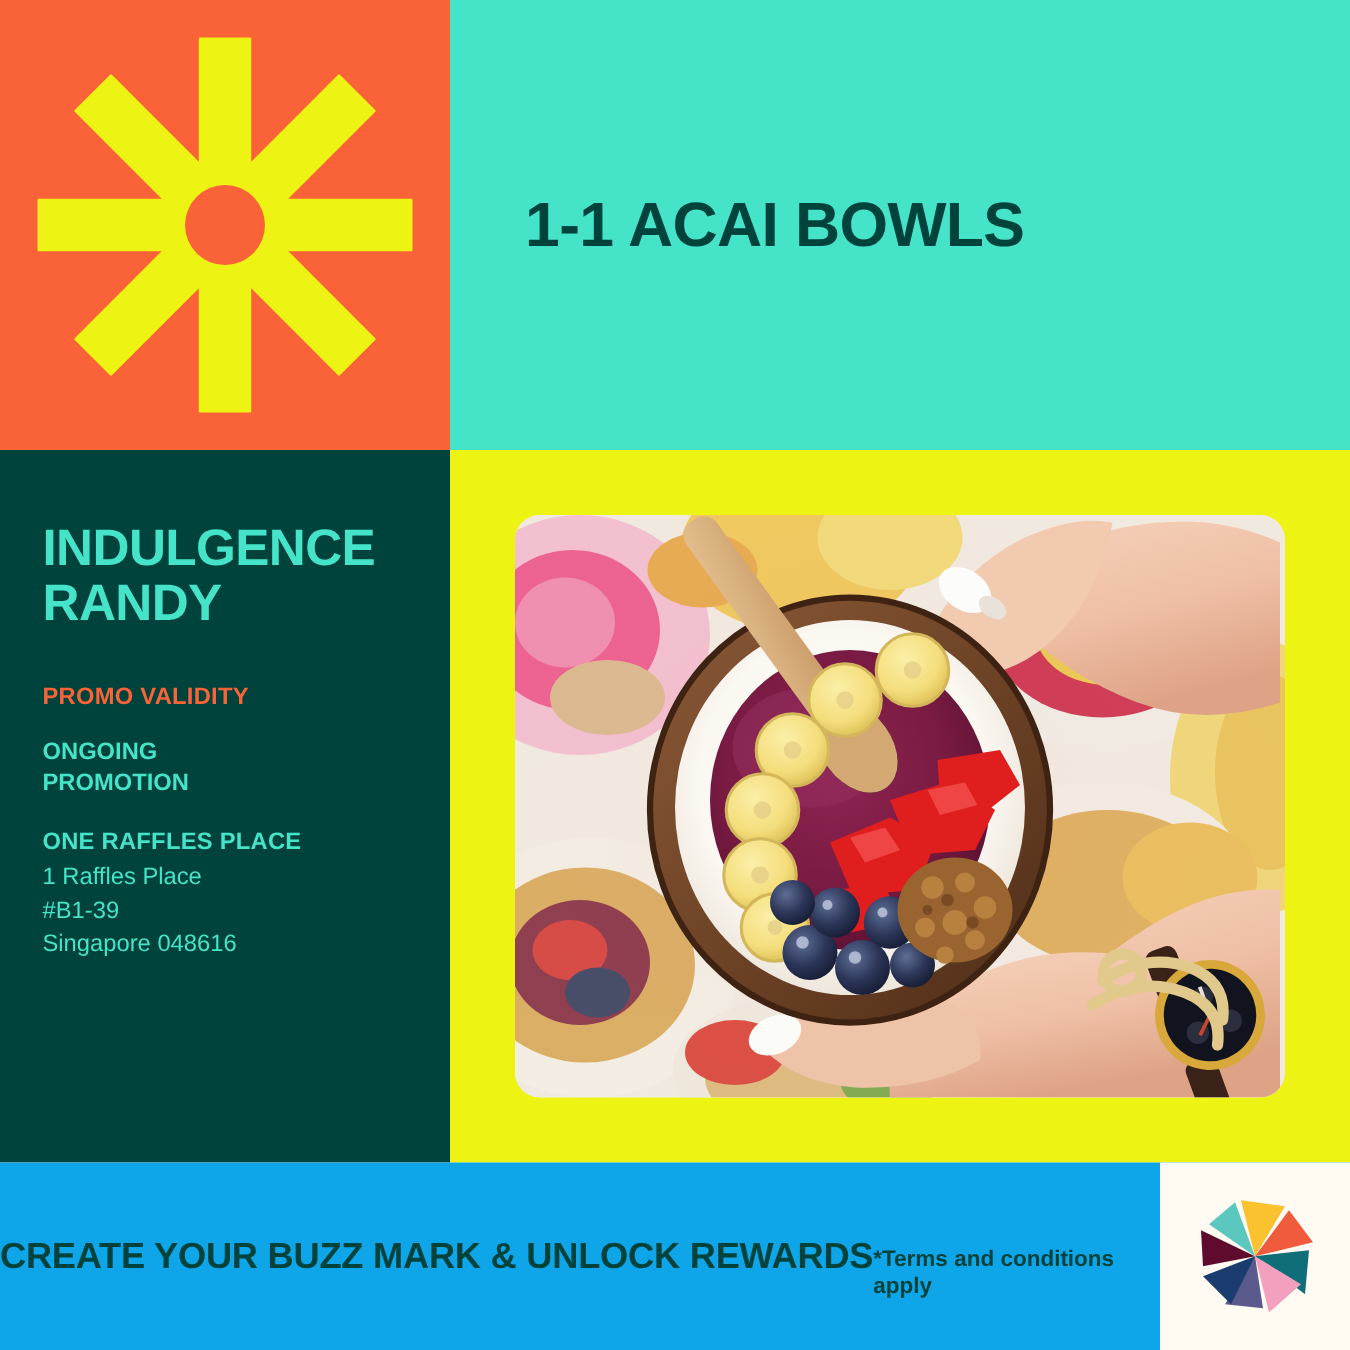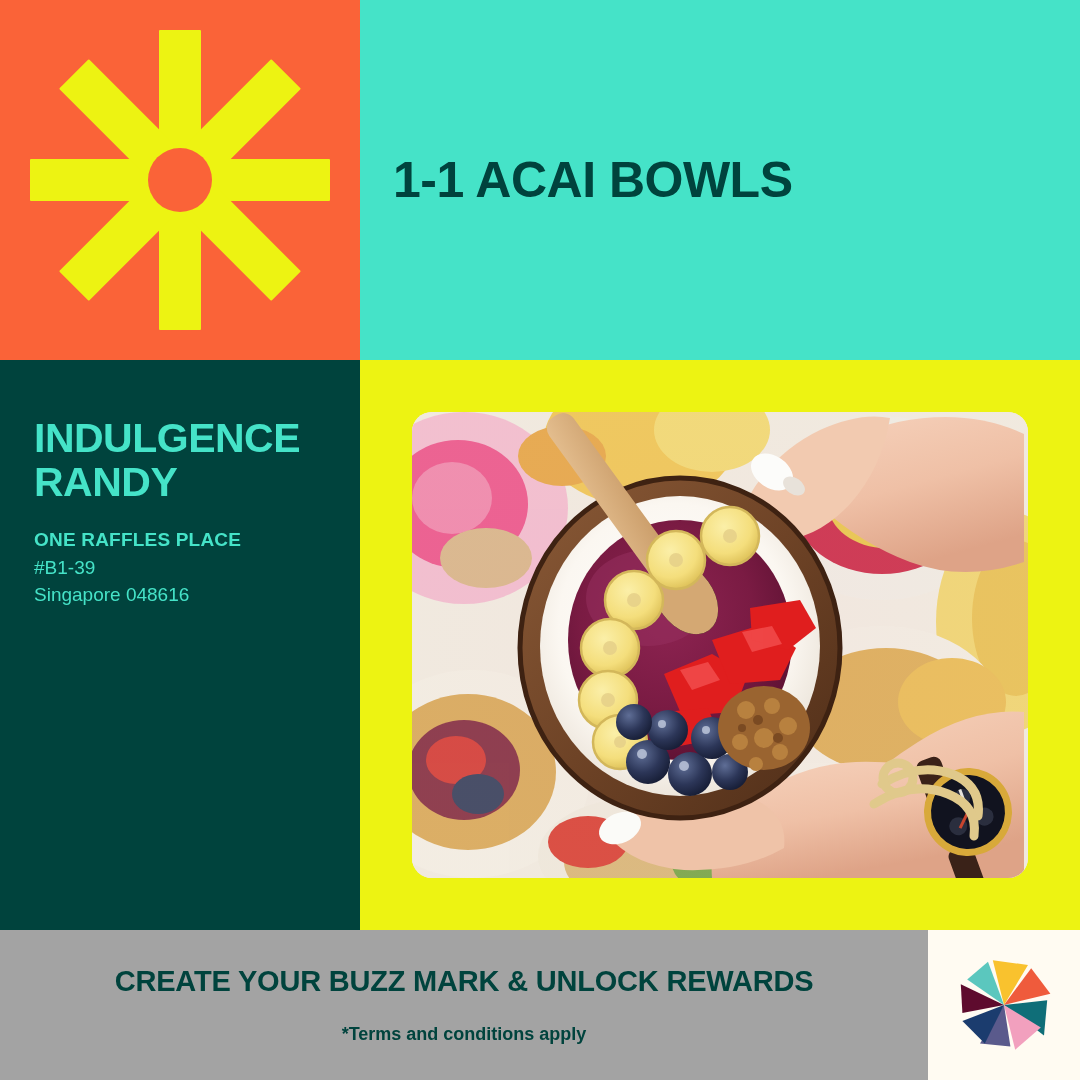--- a/index.html
+++ b/index.html
@@ -43,21 +43,21 @@
     width:64px; height:64px; border-radius:50%;
     background:#FA6338;
     transform:translate(-50%,-50%);
   }
 
   
   .q-headline {
     grid-column:2; grid-row:1;
     background:#45E3C8;
     display:flex; align-items:center;
-    padding:0 33px;
+    padding:0 60px;
   }
   .headline {
     color:#00433D;
     font-size:50px;
     font-weight:bold;
     line-height:1.06;
     letter-spacing:-0.5px;
   }
   .headline .hl-line { display:block; white-space:nowrap; }
 
@@ -112,22 +112,22 @@
     border-radius:20px;
     overflow:hidden;
     position:relative;
     background:#EFE7DC;
   }
   .photo-frame svg { display:block; width:100%; height:100%; }
 
   
   .footer-cta {
     grid-column:1 / span 2; grid-row:3;
-    background:#a3a3a3;
-    display:flex; flex-direction:column;
+    background:#0ea5e9;
+    display:flex; flex-direction:row;
     align-items:center; justify-content:center;
     padding-right:152px;
   }
   .cta-text {
     color:#00433D;
     font-size:29px; font-weight:bold;
     letter-spacing:-0.2px; white-space:nowrap;
   }
   .cta-terms {
     margin-top:26px;
@@ -163,24 +163,32 @@
       <span class="hl-line">1-1 ACAI BOWLS</span>
     </div>
   </div>
 
   <div class="q-info">
     <div class="merchant-name">
       <span>INDULGENCE</span>
       <span>RANDY</span>
     </div>
 
+    <div class="info-group">
+      <div class="info-label">PROMO VALIDITY</div>
+      <div class="info-value">
+        <span>ONGOING</span>
+        <span>PROMOTION</span>
+      </div>
+    </div>
 
     <div class="outlet-block">
       <div class="outlet-name">ONE RAFFLES PLACE</div>
       <div class="outlet-addr">
+        <span>1 Raffles Place</span>
         <span>#B1-39</span>
         <span>Singapore 048616</span>
       </div>
     </div>
   </div>
 
   <div class="q-photo">
     <div class="photo-frame">
       <svg viewBox="0 0 616 466" preserveAspectRatio="xMidYMid slice" role="img">
         <defs>

